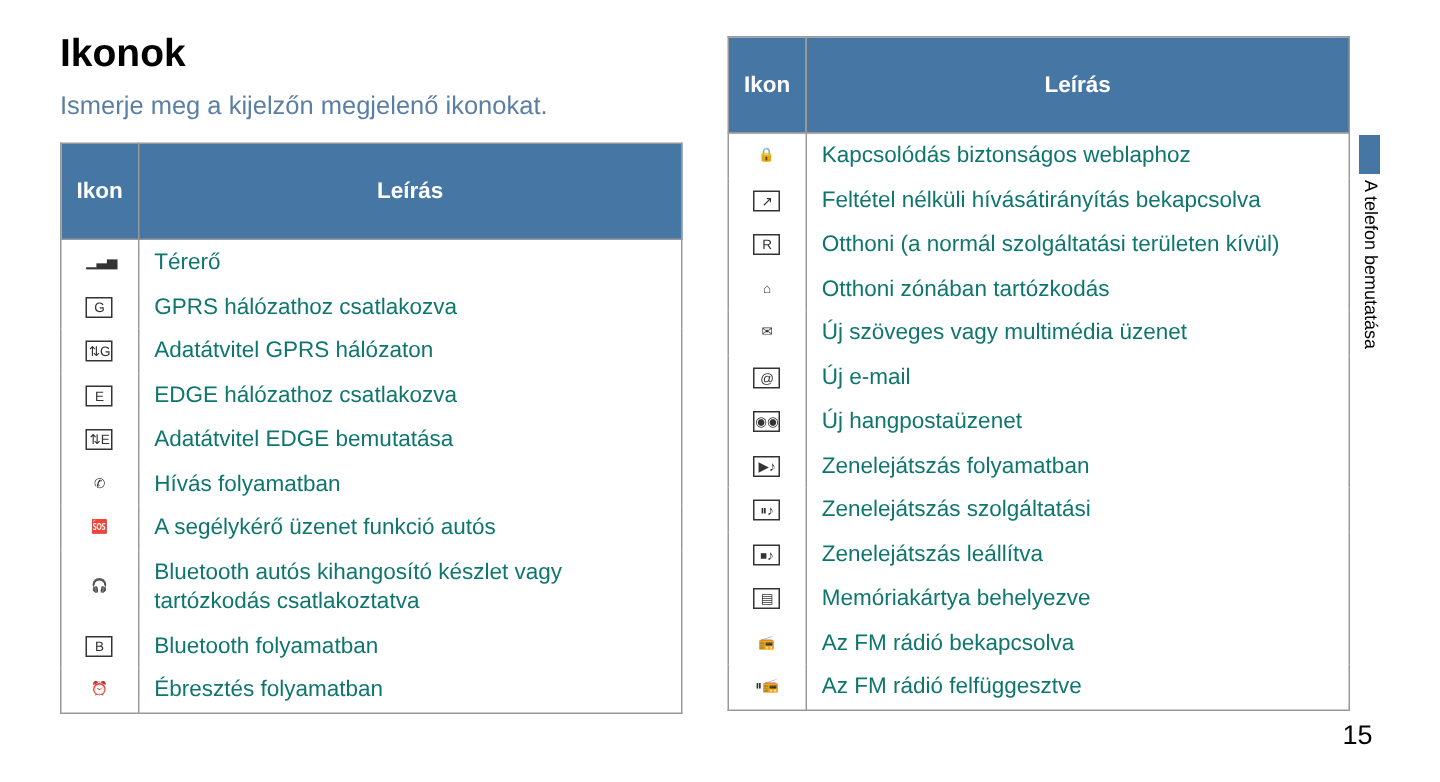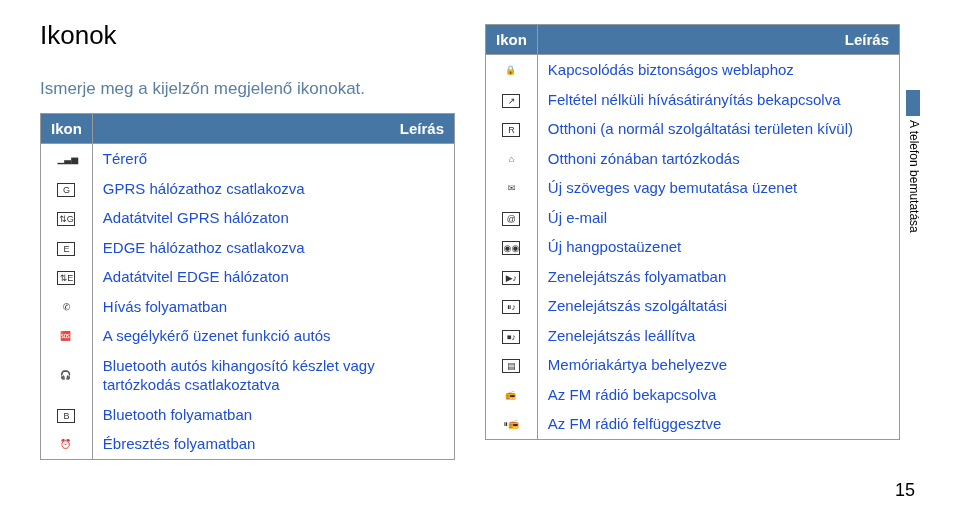--- a/index.html
+++ b/index.html
@@ -11,55 +11,55 @@
     color: #000;
   }
   .page {
     padding: 20px 60px 0 40px;
     display: flex;
     gap: 30px;
   }
   .col { flex: 1; }
   .title {
     font-size: 26px;
-    font-weight: normal;
-    margin-bottom: 28px;
+    font-weight: bold;
+    margin-bottom: 10px;
   }
   .subtitle {
     font-size: 17px;
     color: #5a7fa3;
     margin-bottom: 14px;
   }
   table {
     border-collapse: collapse;
     width: 100%;
     font-size: 15px;
   }
   th {
     background: #4677a4;
     color: #fff;
     font-weight: bold;
-    text-align: right;
-    padding: 6px 10px;
+    text-align: center;
+    padding: 23px 10px;
     border: 1px solid #999;
   }
   th.icon-col { width: 50px; }
   td {
     padding: 5px 10px;
     border-left: 1px solid #999;
     border-right: 1px solid #999;
     vertical-align: middle;
     line-height: 1.3;
   }
   tr:last-child td { border-bottom: 1px solid #999; }
   td.icon-cell {
     text-align: center;
     width: 50px;
   }
-  .desc-cell { color: #1d4ed8; }
+  .desc-cell { color: #0f766e; }
   .ico {
     display: inline-block;
     width: 18px; height: 14px;
     border: 1px solid #333;
     position: relative;
     font-size: 9px;
     line-height: 12px;
     text-align: center;
     color: #333;
     vertical-align: middle;
@@ -116,21 +116,21 @@
           <tr>
             <td class="icon-cell"><span class="ico">⇅G</span></td>
             <td class="desc-cell">Adatátvitel GPRS hálózaton</td>
           </tr>
           <tr>
             <td class="icon-cell"><span class="ico">E</span></td>
             <td class="desc-cell">EDGE hálózathoz csatlakozva</td>
           </tr>
           <tr>
             <td class="icon-cell"><span class="ico">⇅E</span></td>
-            <td class="desc-cell">Adatátvitel EDGE hálózaton</td>
+            <td class="desc-cell">Adatátvitel EDGE bemutatása</td>
           </tr>
           <tr>
             <td class="icon-cell"><span class="ico noborder">✆</span></td>
             <td class="desc-cell">Hívás folyamatban</td>
           </tr>
           <tr>
             <td class="icon-cell"><span class="ico noborder">🆘</span></td>
             <td class="desc-cell">A segélykérő üzenet funkció autós</td>
           </tr>
           <tr>
@@ -169,21 +169,21 @@
           <tr>
             <td class="icon-cell"><span class="ico">R</span></td>
             <td class="desc-cell">Otthoni (a normál szolgáltatási területen kívül)</td>
           </tr>
           <tr>
             <td class="icon-cell"><span class="ico noborder">⌂</span></td>
             <td class="desc-cell">Otthoni zónában tartózkodás</td>
           </tr>
           <tr>
             <td class="icon-cell"><span class="ico noborder">✉</span></td>
-            <td class="desc-cell">Új szöveges vagy bemutatása üzenet</td>
+            <td class="desc-cell">Új szöveges vagy multimédia üzenet</td>
           </tr>
           <tr>
             <td class="icon-cell"><span class="ico">@</span></td>
             <td class="desc-cell">Új e-mail</td>
           </tr>
           <tr>
             <td class="icon-cell"><span class="ico">◉◉</span></td>
             <td class="desc-cell">Új hangpostaüzenet</td>
           </tr>
           <tr>

